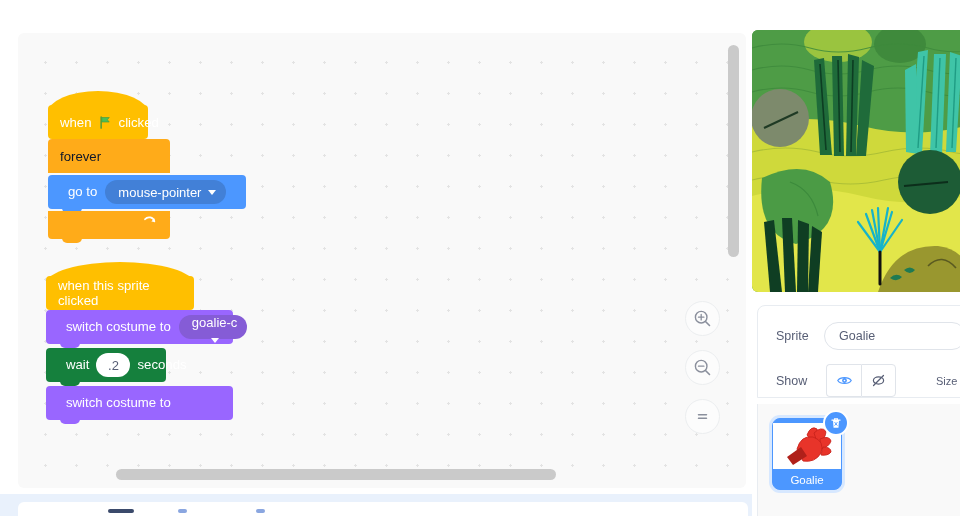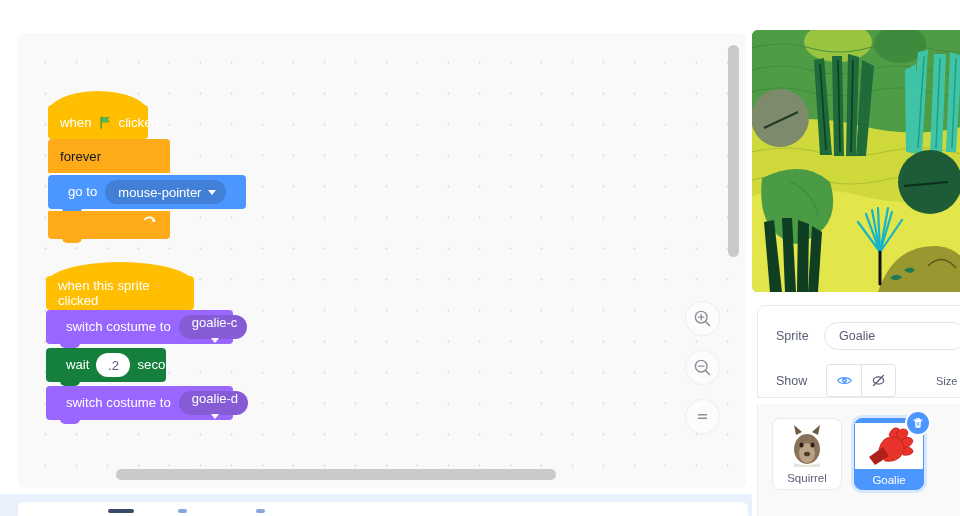--- a/index.html
+++ b/index.html
@@ -286,24 +286,20 @@
       </div>
 
       <div class="blk c-control notch-bot" style="width:120px; background:#15803d; margin-top:4px;">
         <span class="lbl" style="margin-right:7px;">wait</span>
         <span class="numfield">.2</span>
         <span class="lbl" style="margin-left:7px;text-align:right;">seconds</span>
       </div>
 
       <div class="blk c-looks notch-bot" style="width:187px; background:#9966ff; margin-top:4px;">
         <span class="lbl" style="margin-right:8px;">switch costume to</span>
-        <span class="pill looks">
-          <span>goalie-d</span>
-          <span class="caret"></span>
-        </span>
       </div>
     </div>
 
     <div id="zoom-controls">
       <div class="zbtn">
         <svg viewBox="0 0 24 24" width="21" height="21">
           <circle cx="10.5" cy="10.5" r="6.6" fill="none" stroke="#8a8f9c" stroke-width="1.6"></circle>
           <path d="M15.4 15.4 L20 20" stroke="#8a8f9c" stroke-width="1.8" stroke-linecap="round"></path>
           <path d="M10.5 7.4 v6.2 M7.4 10.5 h6.2" stroke="#8a8f9c" stroke-width="1.5" stroke-linecap="round"></path>
         </svg>
@@ -418,36 +414,20 @@
             <path d="M5 19 L19 5" stroke="#575e75" stroke-width="1.8" stroke-linecap="round"></path>
           </svg>
         </div>
       </div>
       <span id="size-lbl">Size</span>
     </div>
   </div>
 
   <div id="sprite-list">
 
-    <div class="sprite-card">
-      <div class="sprite-thumb">
-        <svg viewBox="0 0 58 44" width="58" height="44">
-          <rect width="58" height="44" fill="#ffffff"></rect>
-          <ellipse cx="29" cy="26" rx="13" ry="15" fill="#8a7258"></ellipse>
-          <path d="M18 12 L16 2 L24 9 Z" fill="#6f5a42"></path>
-          <path d="M40 12 L42 2 L34 9 Z" fill="#6f5a42"></path>
-          <ellipse cx="29" cy="30" rx="8" ry="10" fill="#b9a285"></ellipse>
-          <ellipse cx="23.5" cy="22" rx="2.1" ry="2.6" fill="#2a2018"></ellipse>
-          <ellipse cx="34.5" cy="22" rx="2.1" ry="2.6" fill="#2a2018"></ellipse>
-          <ellipse cx="29" cy="31" rx="3" ry="2.3" fill="#4b3a2a"></ellipse>
-          <path d="M16 40 Q29 44 42 40 L42 44 L16 44 Z" fill="#e8e4dc"></path>
-        </svg>
-      </div>
-      <span class="sprite-label">Squirrel</span>
-    </div>
 
     <div class="sprite-card selected">
       <div class="sprite-thumb">
         <svg viewBox="0 0 68 46" width="68" height="46">
           <rect width="68" height="46" fill="#ffffff"></rect>
           <g fill="#e8342a" stroke="#c8231c" stroke-width="0.9">
             <path d="M34 12 Q38 2 44 6 Q46 12 41 20 Z"></path>
             <path d="M41 10 Q48 3 53 8 Q53 15 45 22 Z"></path>
             <path d="M47 16 Q56 12 58 18 Q56 24 48 26 Z"></path>
             <path d="M50 24 Q58 24 58 29 Q55 33 48 32 Z"></path>

